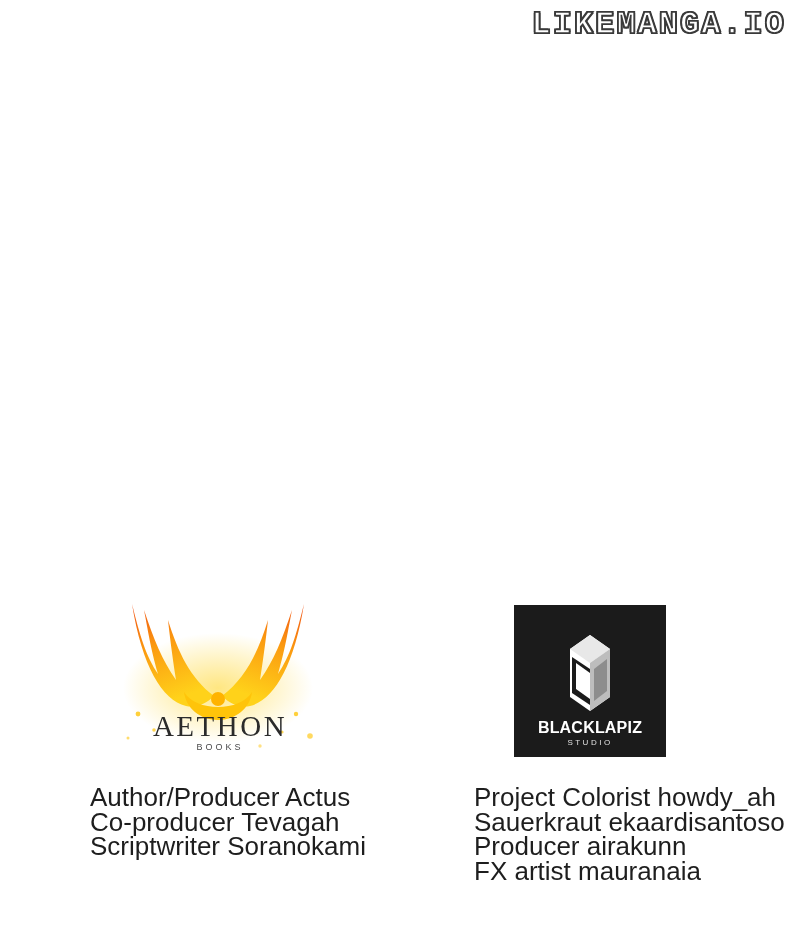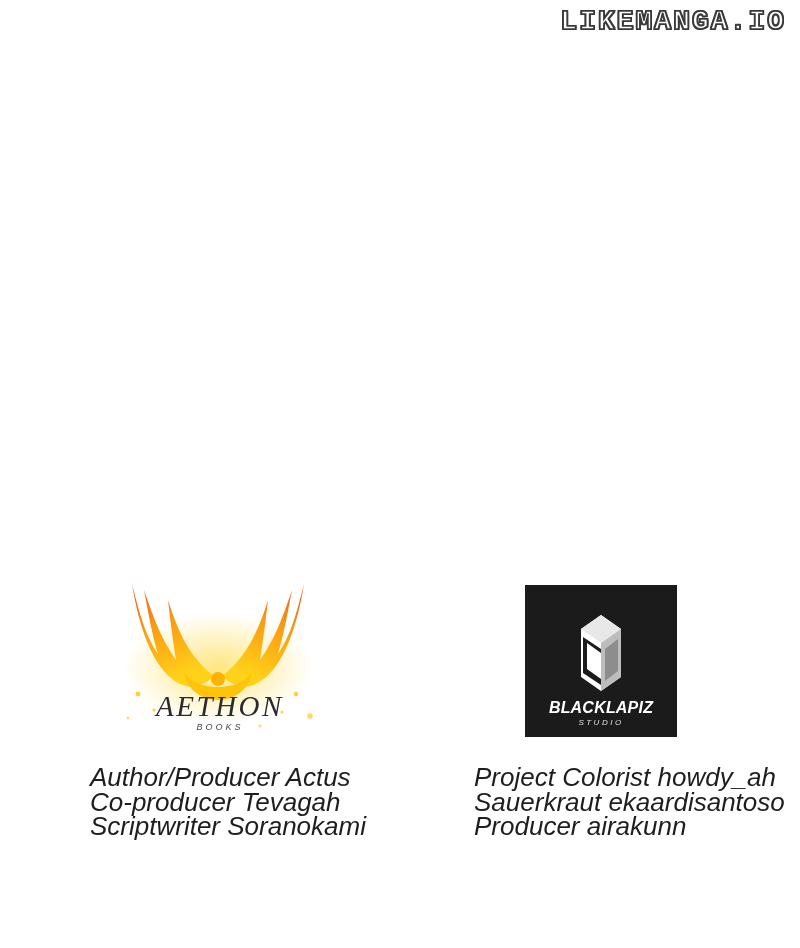--- a/index.html
+++ b/index.html
@@ -16,40 +16,39 @@
     color: #1a1a1a;
   }
 
   
   .watermark {
     position: absolute;
     top: 6px;
     right: 14px;
     font-family: "Liberation Mono", monospace;
     font-weight: bold;
-    font-size: 28px;
+    font-size: 32px;
     letter-spacing: 2px;
     color: #ffffff;
     -webkit-text-stroke: 1.6px #3a3a3a;
     text-shadow:
       1px 1px 0 #3a3a3a,
       -1px 1px 0 #3a3a3a,
       1px -1px 0 #3a3a3a,
       -1px -1px 0 #3a3a3a;
     user-select: none;
   }
 
   
   .credits-area {
     position: absolute;
     left: 0;
-    top: 568px;
+    top: 588px;
     width: 796px;
     height: 348px;
-    font-style: italic;
   }
   .column {
     position: absolute;
   }
   .column.left  { left: 90px; top: 0; width: 330px; }
   .column.right { left: 474px; top: 0; width: 320px; }
 
   .logo-slot {
     height: 175px;
     display: block;
@@ -62,21 +61,20 @@
     width: 220px;
     height: 165px;
   }
   .logo-blacklapiz {
     position: absolute;
     left: 40px;
     top: 17px;
     width: 152px;
     height: 152px;
     background: #1b1b1b;
-    margin-left: 11px;
   }
 
   .credit-lines {
     margin-top: 22px;
     font-size: 26px;
     line-height: 24.5px;
     color: #1e1e1e;
     white-space: nowrap;
   }
   .credit-lines div { padding: 0; }
@@ -167,16 +165,17 @@
           <text x="76" y="128" text-anchor="middle" font-family="Liberation Sans, sans-serif" font-weight="bold" font-size="16" letter-spacing="0.2" fill="#ffffff">BLACKLAPIZ</text>
           <text x="76" y="140" text-anchor="middle" font-family="Liberation Sans, sans-serif" font-size="8" letter-spacing="2.5" fill="#e0e0e0">STUDIO</text>
         </svg>
       </div>
     </div>
 
     <div class="credit-lines">
       <div>Project Colorist howdy_ah</div>
       <div>Sauerkraut ekaardisantoso</div>
       <div>Producer airakunn</div>
+      <div>FX artist mauranaia</div>
     </div>
   </div>
 
 </div>
 
 </body></html>

